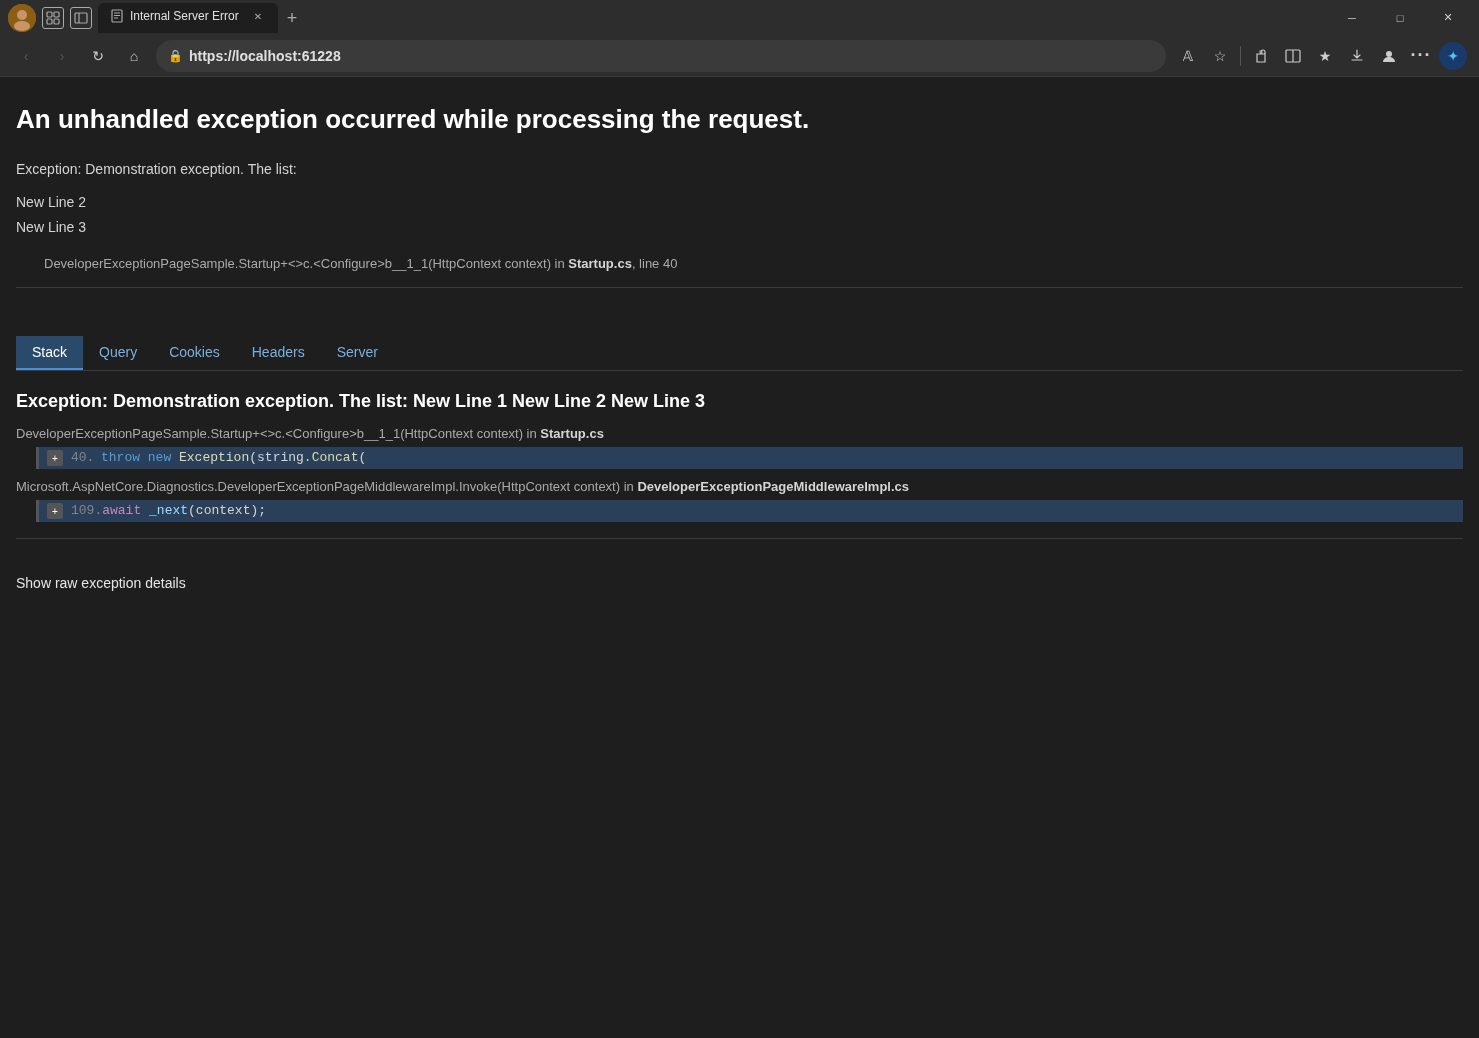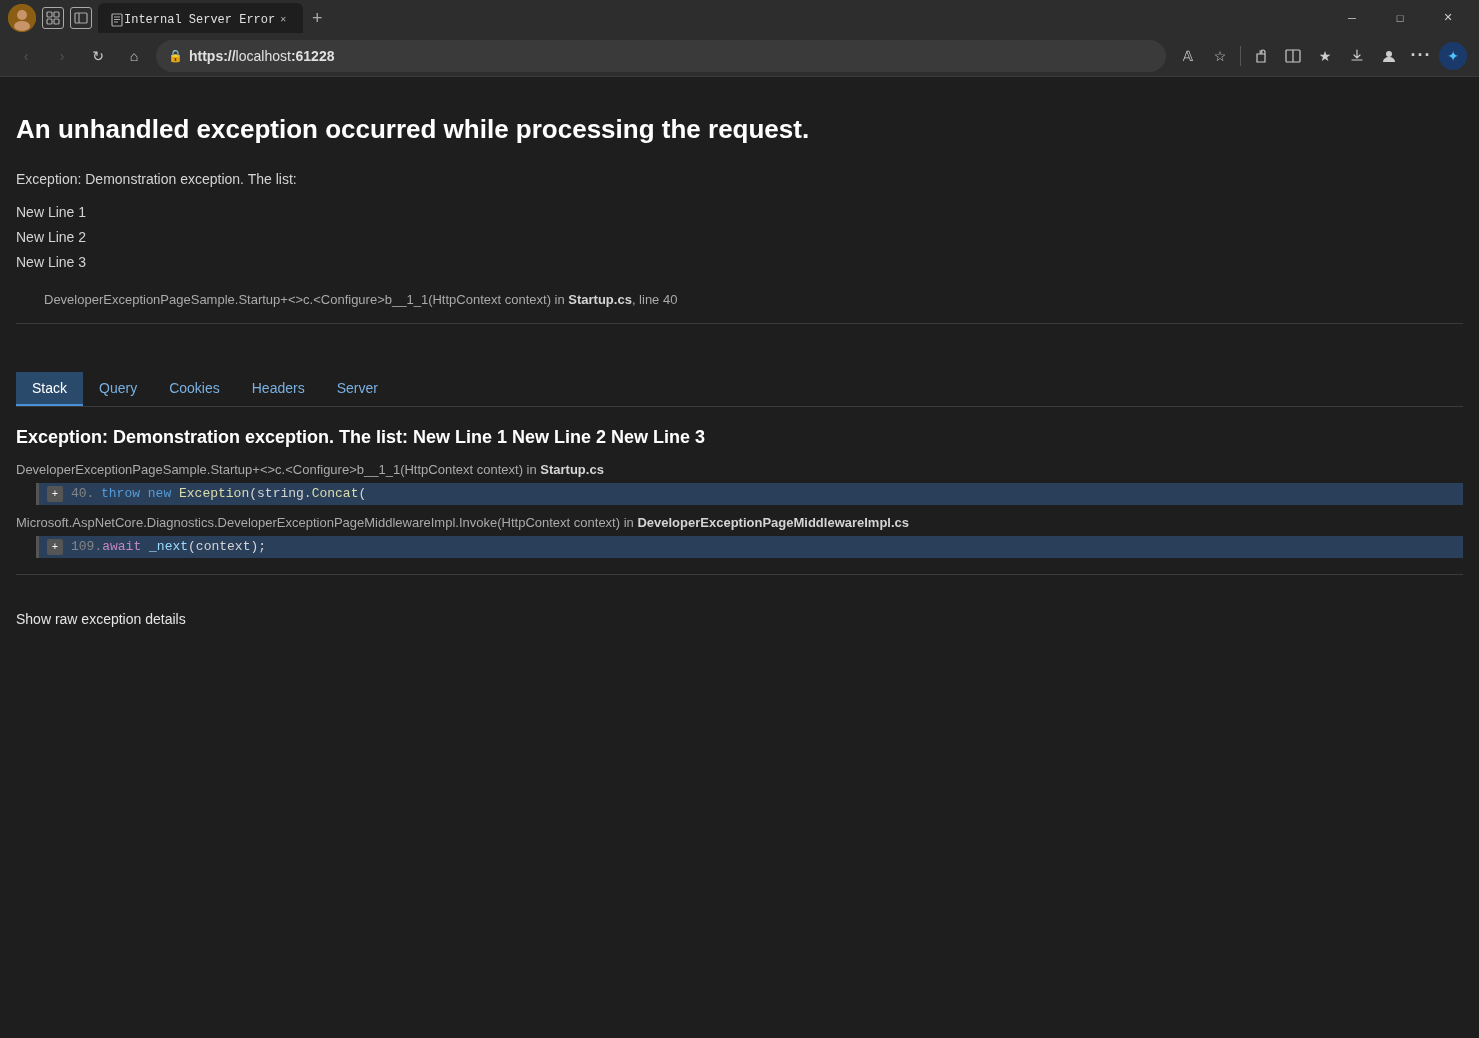--- a/index.html
+++ b/index.html
@@ -8,42 +8,42 @@
     
     .browser-chrome { background: #2d2d2d; width: 1479px; height: 1038px; display: flex; flex-direction: column; }
 
     .title-bar { background: #2d2d2d; height: 35px; display: flex; align-items: center; padding: 0 8px; gap: 6px; }
     .title-bar-left { display: flex; align-items: center; gap: 6px; }
     .profile-icon { width: 28px; height: 28px; border-radius: 50%; background: #8b6914; overflow: hidden; display: flex; align-items: center; justify-content: center; font-size: 12px; }
     .tab-group-icon { width: 22px; height: 22px; border: 1.5px solid #aaa; border-radius: 3px; display: flex; align-items: center; justify-content: center; font-size: 11px; color: #aaa; }
     .sidebar-toggle { width: 22px; height: 22px; border: 1.5px solid #aaa; border-radius: 3px; display: flex; align-items: center; justify-content: center; font-size: 11px; color: #aaa; }
 
     .tabs-row { display: flex; align-items: flex-end; flex: 1; }
-    .tab { display: flex; align-items: flex-end; background: #1e1e1e; border-radius: 6px 6px 0 0; padding: 6px 12px; height: 30px; min-width: 180px; max-width: 220px; font-family: Liberation Mono, monospace; }
+    .tab { display: flex; align-items: flex-start; gap: 6px; background: #1e1e1e; border-radius: 6px 6px 0 0; padding: 6px 12px; height: 30px; min-width: 180px; max-width: 220px; }
     .tab .tab-favicon { width: 14px; height: 14px; }
     .tab .tab-title { font-size: 12px; color: #e0e0e0; flex: 1; white-space: nowrap; overflow: hidden; text-overflow: ellipsis; }
     .tab .tab-close { width: 16px; height: 16px; display: flex; align-items: center; justify-content: center; border-radius: 50%; font-size: 10px; color: #aaa; cursor: pointer; }
     .tab-new { width: 28px; height: 28px; display: flex; align-items: center; justify-content: center; font-size: 18px; color: #aaa; cursor: pointer; }
     .title-bar-right { margin-left: auto; display: flex; align-items: center; gap: 2px; }
     .win-btn { width: 46px; height: 35px; display: flex; align-items: center; justify-content: center; font-size: 11px; color: #ccc; cursor: pointer; }
 
     .nav-bar { background: #2d2d2d; height: 42px; display: flex; align-items: center; padding: 0 12px; gap: 8px; border-bottom: 1px solid #3a3a3a; }
     .nav-btn { width: 28px; height: 28px; display: flex; align-items: center; justify-content: center; border-radius: 50%; cursor: pointer; color: #ccc; font-size: 14px; }
     .nav-btn.disabled { color: #555; cursor: default; }
     .address-bar { flex: 1; height: 32px; background: #3a3a3a; border-radius: 16px; display: flex; align-items: center; padding: 0 12px; gap: 6px; }
     .lock-icon { font-size: 12px; color: #aaa; }
     .address-text { font-size: 14px; color: #e0e0e0; flex: 1; }
     .address-text span { font-weight: bold; text-align: right; }
     .nav-right-icons { display: flex; align-items: center; gap: 4px; }
     .nav-icon { width: 28px; height: 28px; display: flex; align-items: center; justify-content: center; border-radius: 50%; cursor: pointer; color: #ccc; font-size: 14px; }
     .nav-icon.copilot { background: #1a3a6b; border-radius: 50%; }
     .nav-divider { width: 1px; height: 20px; background: #555; margin: 0 2px; }
 
     
-    .page-content { flex: 1; background: #1e1e1e; overflow-y: auto; padding: 36px 16px; }
+    .page-content { flex: 1; background: #1e1e1e; overflow-y: auto; padding: 26px 16px; }
 
     .error-heading { font-size: 26px; font-weight: bold; color: #fff; margin-bottom: 20px; line-height: 1.3; }
     .exception-intro { font-size: 14px; color: #d4d4d4; line-height: 1.8; margin-bottom: 8px; }
     .exception-line { font-size: 14px; color: #d4d4d4; line-height: 1.8; }
 
     .stack-location { font-size: 13px; color: #aaa; margin: 16px 0 0 28px; }
     .stack-location strong { color: #d4d4d4; font-weight: bold; }
 
     .divider { border: none; border-top: 1px solid #3a3a3a; margin: 16px 0; }
 
@@ -130,21 +130,21 @@
 
   <div class="nav-bar">
     <div class="nav-btn disabled">‹</div>
     <div class="nav-btn disabled">›</div>
     <div class="nav-btn">↻</div>
     <div class="nav-btn">⌂</div>
 
     <div class="address-bar">
       <span class="lock-icon">🔒</span>
       <span class="address-text">
-        <span>https://</span><span style="font-weight:normal;">localhost</span><span>:61228</span>
+        <span>https://</span><span style="font-weight:bold;">localhost</span><span>:61228</span>
       </span>
     </div>
 
     <div class="nav-right-icons">
       <div class="nav-icon">𝔸</div>
       <div class="nav-icon">☆</div>
       <div class="nav-divider"></div>
       <div class="nav-icon">
         <svg width="16" height="16" viewBox="0 0 16 16" fill="#ccc">
             <path d="M12 6V4a2 2 0 0 0-4 0v2H4v8h8V6h-4z" fill="none" stroke="#ccc" stroke-width="1.2"></path>
@@ -173,21 +173,20 @@
       <div class="nav-icon copilot" style="font-size:14px;color:#4fc3f7;">✦</div>
     </div>
   </div>
 
   <div class="page-content">
 
     <h1 class="error-heading">An unhandled exception occurred while processing the request.</h1>
 
     <p class="exception-intro">Exception: Demonstration exception. The list:</p>
     <div>
-      <div class="exception-line">New Line 1</div>
       <div class="exception-line">New Line 2</div>
       <div class="exception-line">New Line 3</div>
     </div>
 
     <div class="stack-location">
       <span>DeveloperExceptionPageSample.Startup+&lt;&gt;c.&lt;Configure&gt;b__1_1(HttpContext context) in </span><strong>Startup.cs</strong><span>, line 40</span>
     </div>
 
     <hr class="divider">
 

